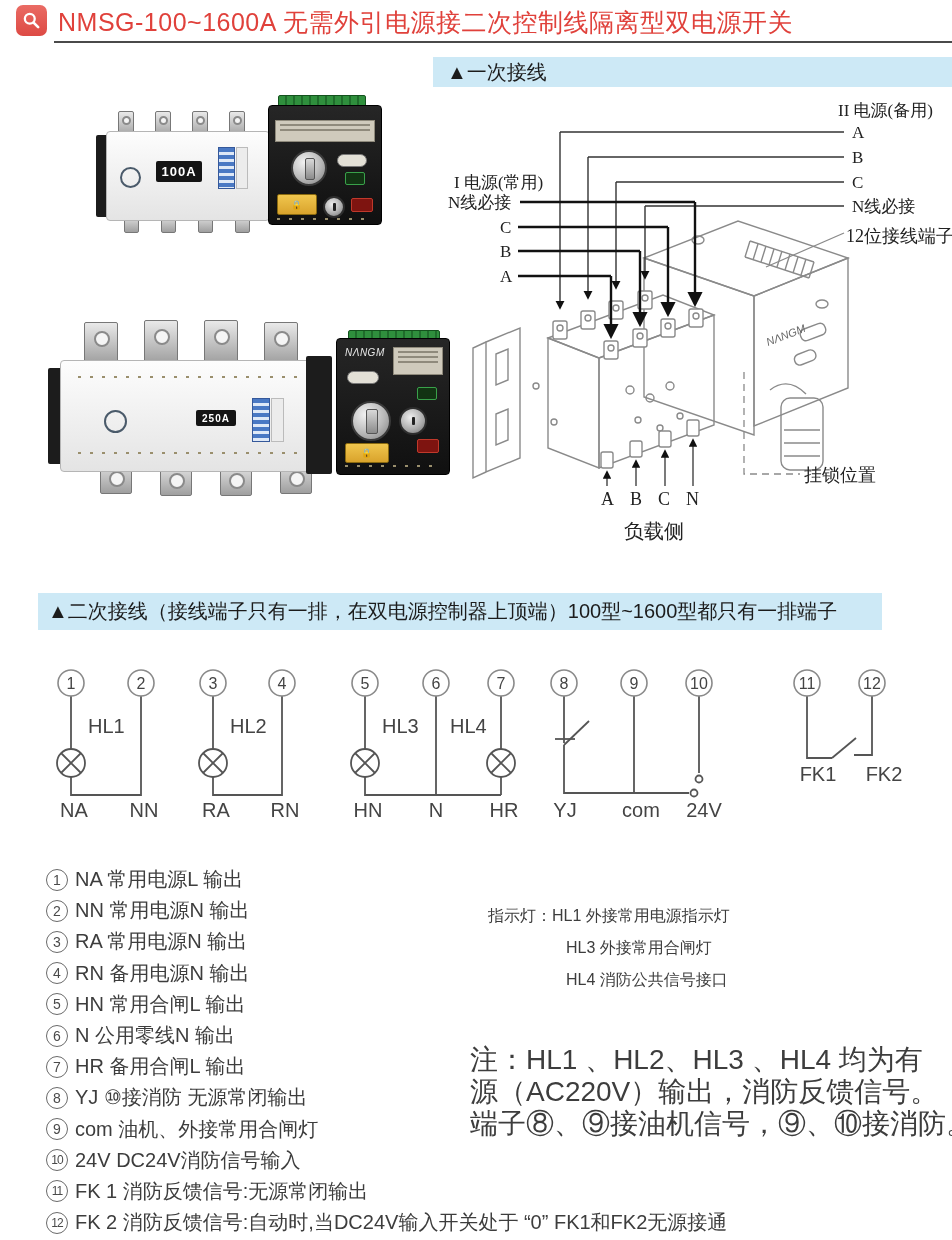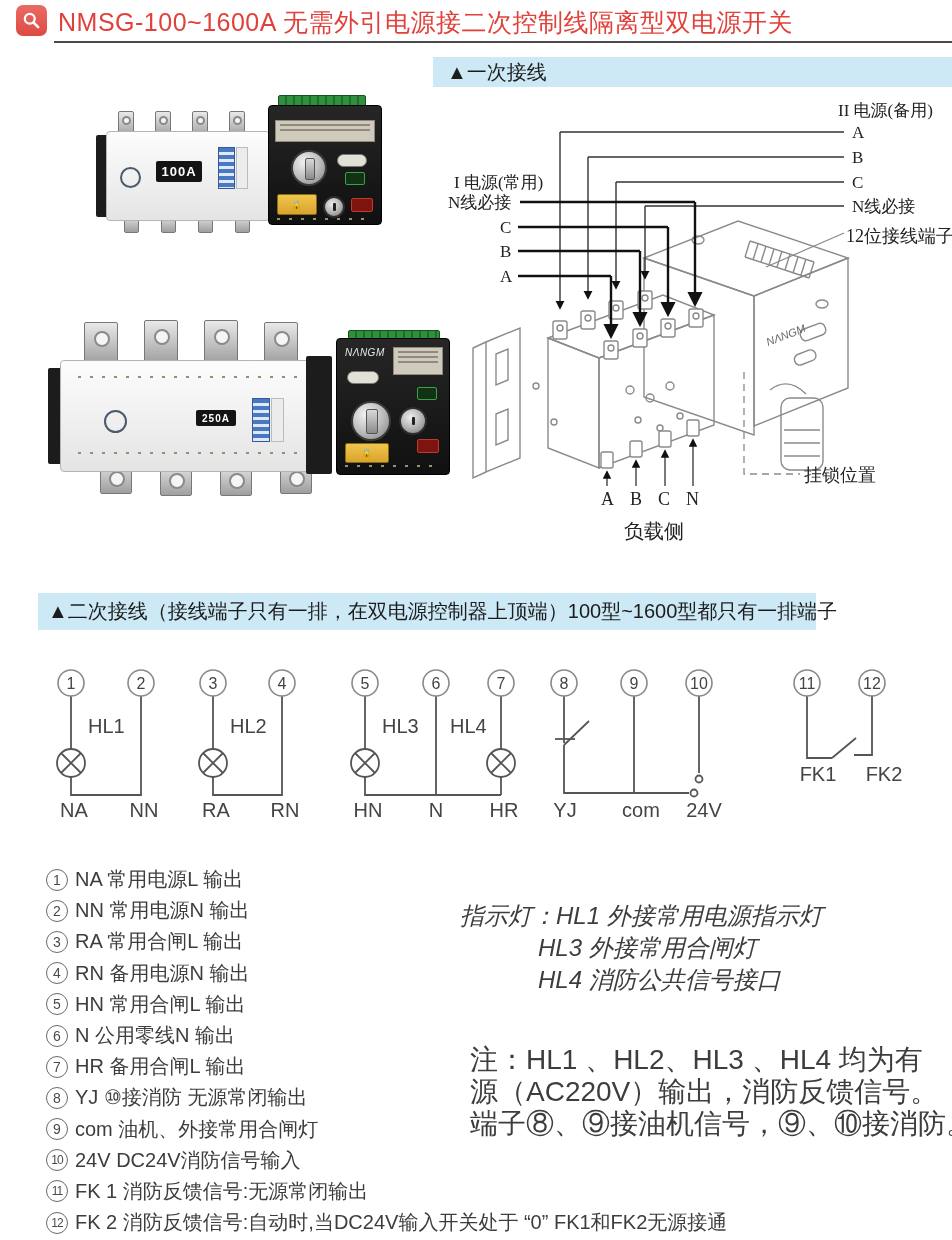--- a/index.html
+++ b/index.html
@@ -9,32 +9,32 @@
 
   
   #hdr-icon{left:8px;top:5px;width:31px;height:31px;border-radius:7px;
     background:linear-gradient(180deg,#ea6b64,#dd4a44);display:flex;align-items:center;justify-content:center;}
   #hdr-title{left:50px;top:6px;font-size:25px;letter-spacing:.5px;color:#e0413b;white-space:nowrap;}
   #hdr-rule{left:46px;top:41px;width:904px;height:2px;background:#4a4a4a;}
 
   
   .band{background:#cde9f6;color:#1c1c1c;font-size:20px;display:flex;align-items:center;white-space:nowrap;}
   #band1{left:425px;top:57px;width:527px;height:30px;padding-left:14px;box-sizing:border-box;}
-  #band2{left:30px;top:593px;width:778px;height:37px;padding-left:10px;box-sizing:border-box;}
+  #band2{left:30px;top:593px;width:844px;height:37px;padding-left:10px;box-sizing:border-box;}
 
   
   #legend{left:38px;top:864px;width:600px;}
   .lrow{display:flex;align-items:center;height:31.2px;font-size:20px;white-space:nowrap;}
   .cnum{flex:0 0 auto;width:22px;height:22px;border:1.5px solid #6a6a6a;border-radius:50%;
     display:inline-flex;align-items:center;justify-content:center;font-size:14px;color:#4a4a4a;
     margin-right:7px;box-sizing:border-box;background:#fff;}
   .cnum.two{font-size:12px;letter-spacing:-1px;}
 
   
-  #indicator{left:452px;top:900px;font-size:24px;line-height:32px;white-space:nowrap;font-style:italic;}
+  #indicator{left:480px;top:900px;font-size:16px;line-height:32px;white-space:nowrap;}
   .ind-line{padding-left:78px;}
   .ind-first{padding-left:0;}
   #note{left:462px;top:1044px;font-size:28px;line-height:32px;white-space:nowrap;}
 
   
   .tab-silver{position:absolute;background:linear-gradient(180deg,#e9e9e9,#9f9f9f);border:1px solid #777;border-radius:2px;}
   .hole{position:absolute;border:2px solid #8a8a8a;background:#f5f5f5;border-radius:50%;}
   .knob{position:absolute;border-radius:50%;background:radial-gradient(circle at 35% 32%,#f2f2f2,#b9b9b9 55%,#7e7e7e);border:2px solid #3a3a3a;}
   .knob::after{content:"";position:absolute;left:50%;top:18%;width:26%;height:62%;margin-left:-13%;
     background:linear-gradient(180deg,#d9d9d9,#8b8b8b);border:1px solid #555;border-radius:2px;}
@@ -386,21 +386,21 @@
     <div class="lrow">
         <span class="cnum">1</span>
         <span>NA 常用电源L 输出</span>
       </div>
     <div class="lrow">
         <span class="cnum">2</span>
         <span>NN 常用电源N 输出</span>
       </div>
     <div class="lrow">
         <span class="cnum">3</span>
-        <span>RA 常用合闸L 输出</span>
+        <span>RA 常用电源N 输出</span>
       </div>
     <div class="lrow">
         <span class="cnum">4</span>
         <span>RN 备用电源N 输出</span>
       </div>
     <div class="lrow">
         <span class="cnum">5</span>
         <span>HN 常用合闸L 输出</span>
       </div>
     <div class="lrow">

